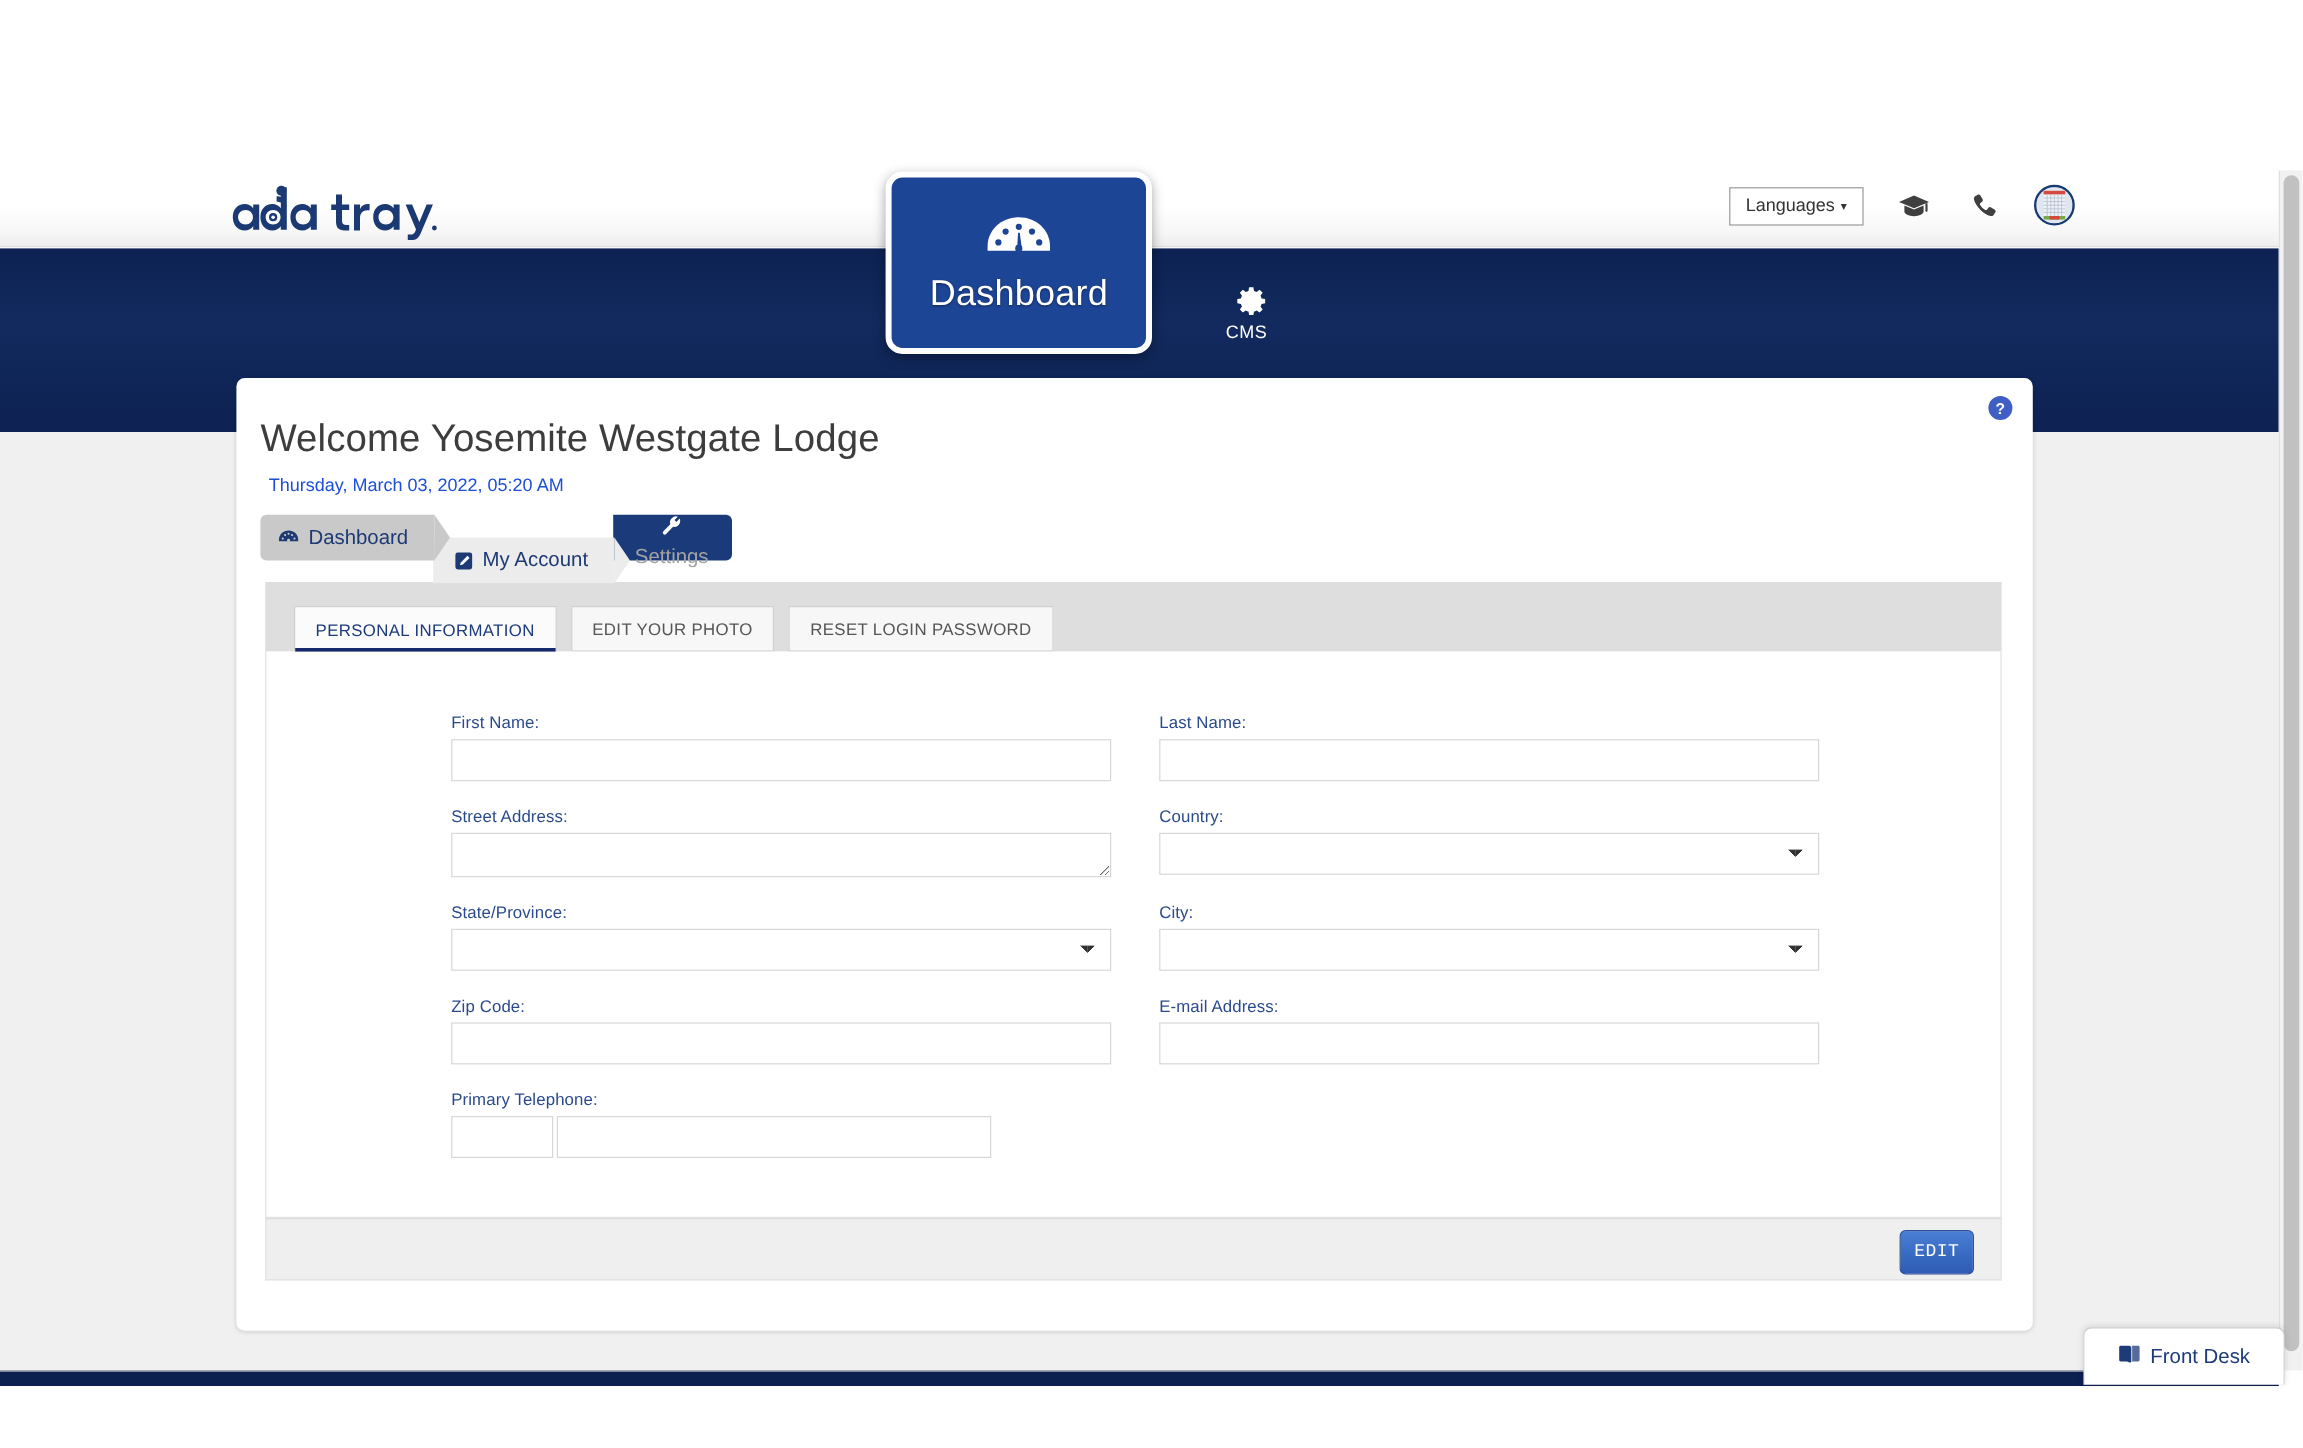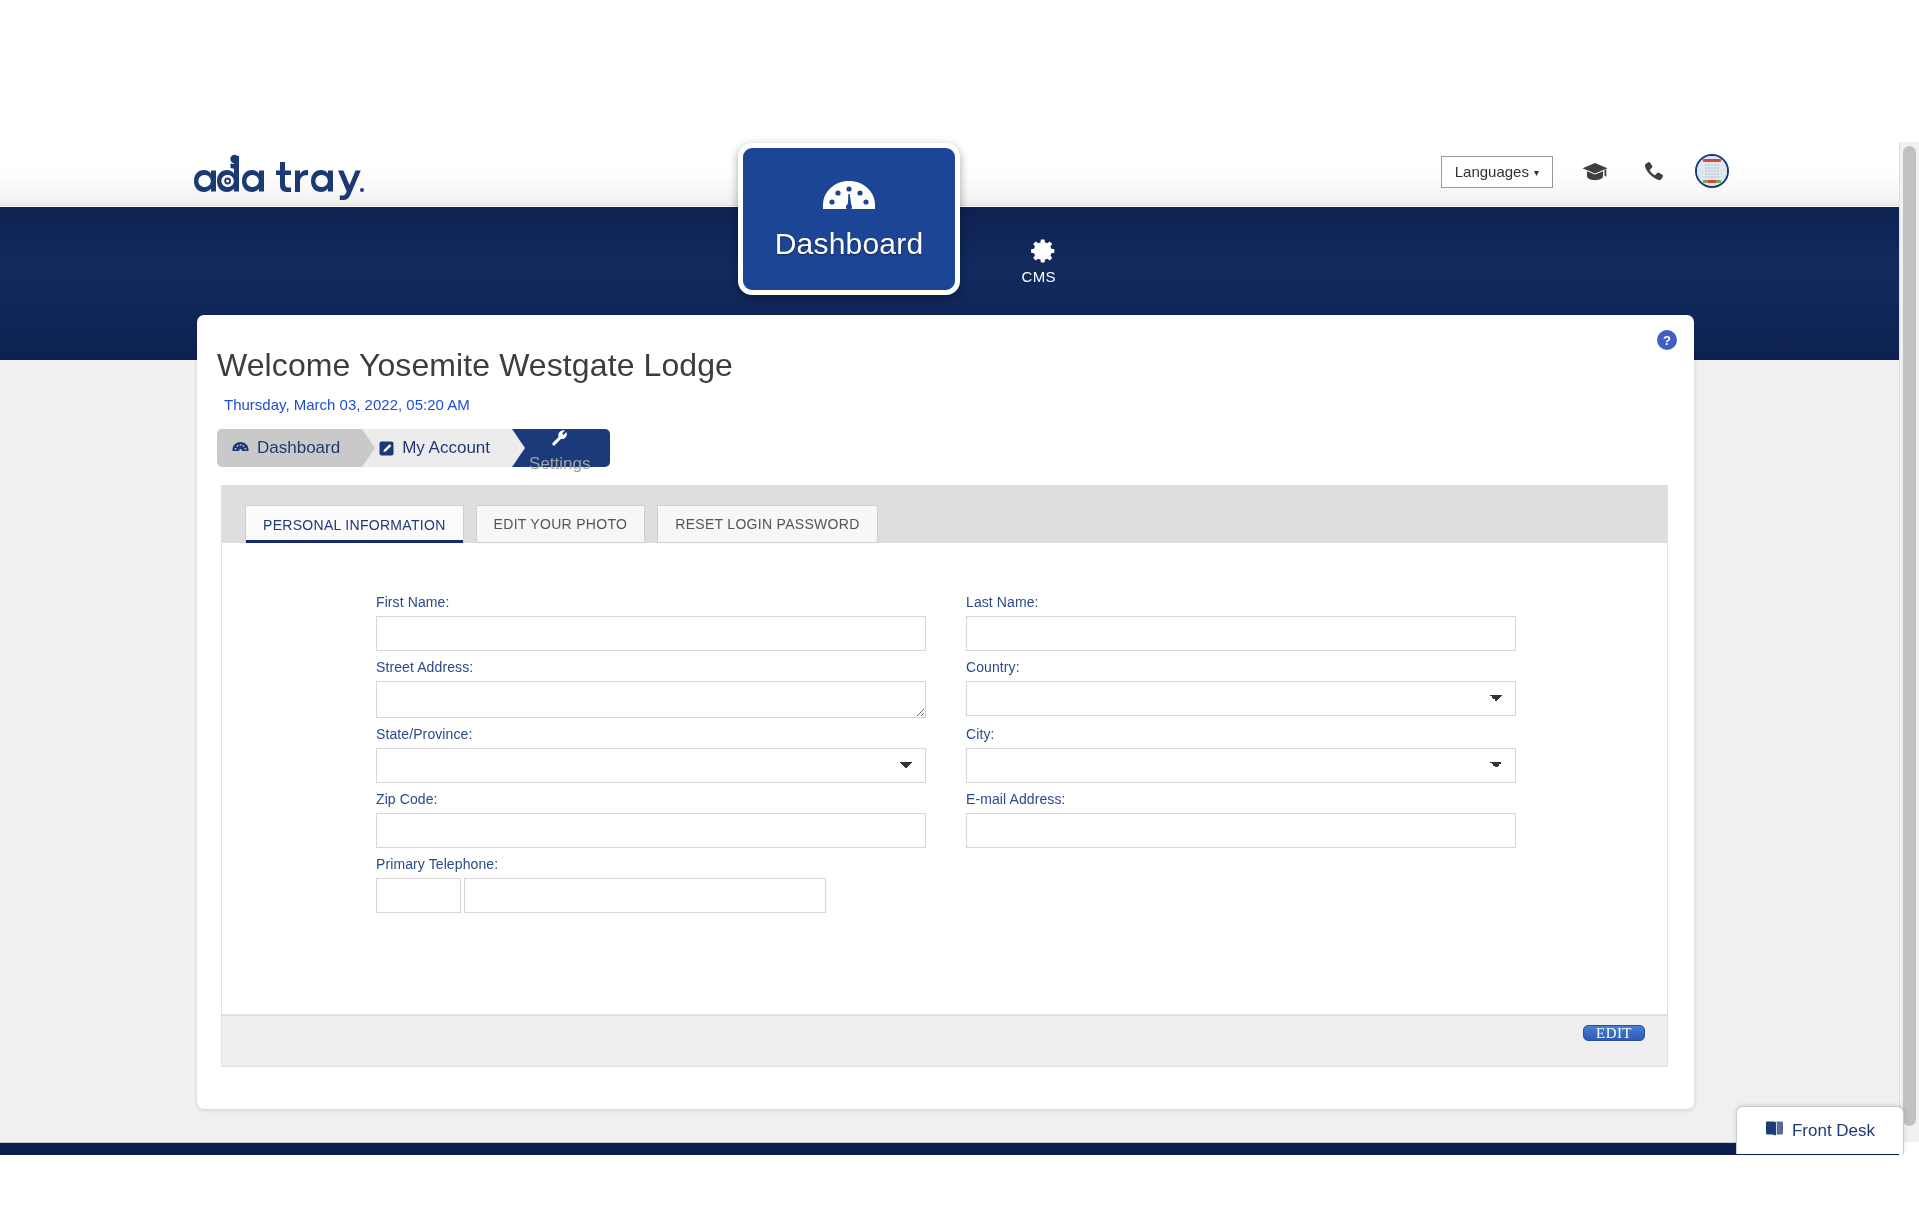--- a/index.html
+++ b/index.html
@@ -198,20 +198,21 @@
     color: #1d3a74;
     border-radius: 5px 0 0 5px;
     padding-left: 15px;
     z-index: 3;
   }
   .crumb.c2 {
     background: #ececec;
     color: #1d3a74;
     margin-left: -1px;
     z-index: 2;
+    margin-top: 19px;
   }
   .crumb.c3 {
     background: #1a3a79;
     color: #a3a3a3;
     border-radius: 0 5px 5px 0;
     margin-left: -1px;
     padding-right: 20px;
     z-index: 1;
     flex-direction: column;
   }
@@ -274,21 +275,21 @@
     background: #ffffff;
     border: 1px solid #e2e2e2;
     border-top: none;
   }
   .form-grid {
     position: absolute;
     top: 51px; left: 154px;
     width: 1140px;
     display: grid;
     grid-template-columns: 590px 550px;
-    row-gap: 8px;
+    row-gap: 21px;
   }
   .field { display: flex; flex-direction: column; }
   .field label {
     font-size: 14px;
     color: #2a4a8c;
     margin-bottom: 6px;
     letter-spacing: 0.1px;
     white-space: nowrap;
   }
   .field input[type="text"],
@@ -337,29 +338,29 @@
     position: absolute;
     top: 700px; left: 24px;
     width: 1447px; height: 52px;
     background: #efefef;
     border: 1px solid #e2e2e2;
     border-top: 1px solid #dcdcdc;
   }
   .edit-btn {
     position: absolute;
     right: 22px; top: 9px;
-    width: 62px; height: 16px;
+    width: 62px; height: 37px;
     background: linear-gradient(to bottom, #4a7fd4 0%, #3a6cc4 50%, #2f5cb5 100%);
     border: 1px solid #2a4f9c;
     border-radius: 5px;
     color: #ffffff;
     font-size: 15px;
     letter-spacing: 0.4px;
     cursor: pointer;
-    font-family: Liberation Serif, serif;
+    font-family: Liberation Mono, monospace;
     display: flex;
     align-items: center;
     justify-content: center;
   }
 
   
   .footer-strip {
     position: absolute;
     top: 1142px; left: 0;
     width: 1899px; height: 13px;

